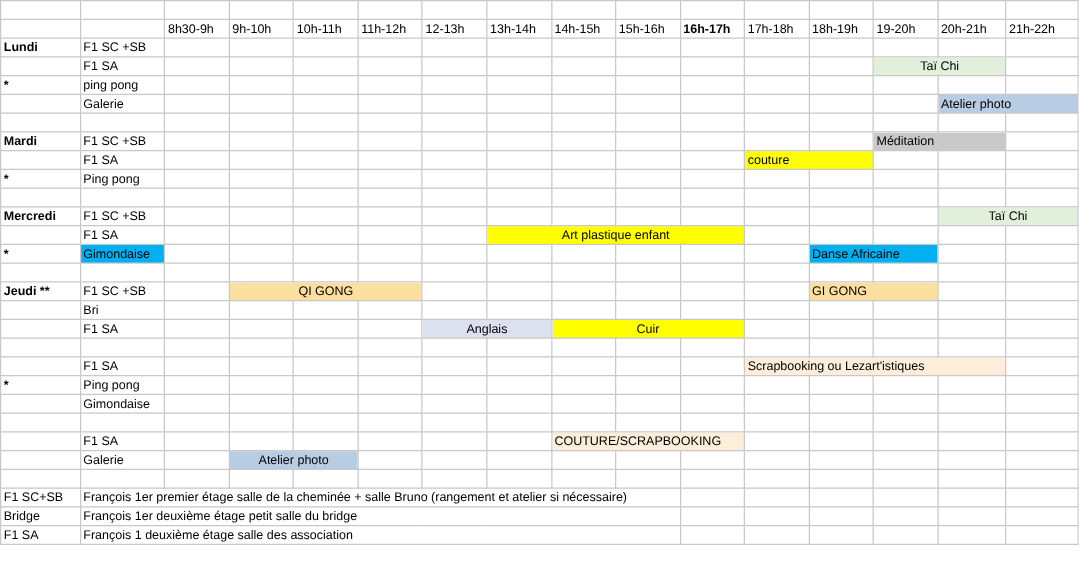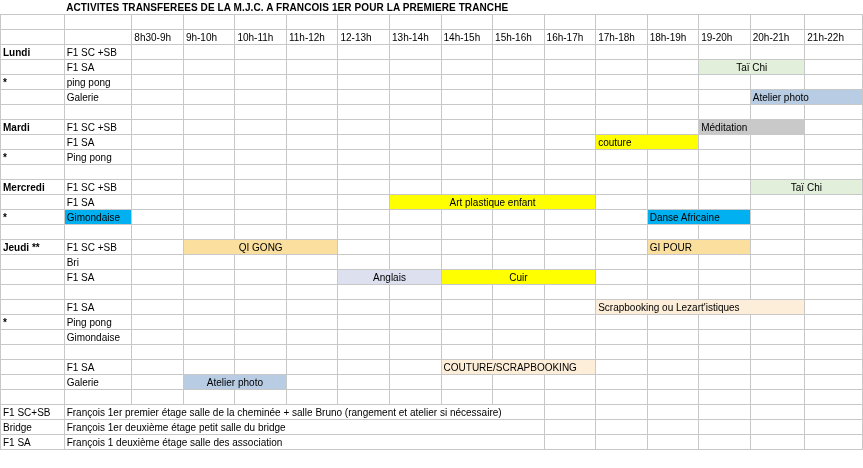--- a/index.html
+++ b/index.html
@@ -72,24 +72,20 @@
       <col style="width:51px">
     <col style="width:51px">
       <col style="width:51px">
       <col style="width:51px">
       <col style="width:51px">
     <col style="width:54px">
       <col style="width:57px">
   </colgroup>
   <tbody id="sheet-body">
       <tr>
-        <td class="ttl"></td>
-        <td class="ttl lft" colspan="15">ACTIVITES TRANSFEREES DE LA M.J.C. A FRANCOIS 1ER POUR LA PREMIERE TRANCHE</td>
-      </tr>
-      <tr>
         <td class="blank"></td>
         <td class="blank"></td>
         <td class="blank"></td>
         <td class="blank"></td>
         <td class="blank"></td>
         <td class="blank"></td>
         <td class="blank"></td>
         <td class="blank"></td>
         <td class="blank"></td>
         <td class="blank"></td>
@@ -104,21 +100,21 @@
         <td class="bx gt gl"></td>
         <td class="bx gt"></td>
         <td class="bx gt" style="font-weight: normal;">8h30-9h</td>
         <td class="bx gt" style="font-weight: normal;">9h-10h</td>
         <td class="bx gt" style="font-weight: normal;">10h-11h</td>
         <td class="bx gt" style="font-weight: normal;">11h-12h</td>
         <td class="bx gt" style="font-weight: normal;">12-13h</td>
         <td class="bx gt" style="font-weight: normal;">13h-14h</td>
         <td class="bx gt" style="font-weight: normal;">14h-15h</td>
         <td class="bx gt" style="font-weight: normal;">15h-16h</td>
-        <td class="bx gt" style="font-weight: normal;">16h-17h</td>
+        <td class="bx gt" style="font-weight: bold;">16h-17h</td>
         <td class="bx gt" style="font-weight: normal;">17h-18h</td>
         <td class="bx gt" style="font-weight: normal;">18h-19h</td>
         <td class="bx gt" style="font-weight: normal;">19-20h</td>
         <td class="bx gt" style="font-weight: normal;">20h-21h</td>
         <td class="bx gt gr" style="font-weight: normal;">21h-22h</td>
       </tr>
       <tr>
         <td class="bx gl gt">Lundi</td>
         <td class="bx gt">F1 SC +SB</td>
         <td class="bx gt"></td>
@@ -347,21 +343,21 @@
         <td class="bx gl gt">Jeudi **</td>
         <td class="bx gt">F1 SC +SB</td>
         <td class="bx gt"></td>
         <td class="bx c-orange ctr gt" colspan="3">QI GONG</td>
         <td class="bx gt"></td>
         <td class="bx gt"></td>
         <td class="bx gt"></td>
         <td class="bx gt"></td>
         <td class="bx gt"></td>
         <td class="bx gt"></td>
-        <td class="bx c-orange lft gt" colspan="2">GI POUR</td>
+        <td class="bx c-orange lft gt" colspan="2">GI GONG</td>
         <td class="bx gt"></td>
         <td class="bx gt gr"></td>
       </tr>
       <tr>
         <td class="bx gl"></td>
         <td class="bx">Bri</td>
         <td class="bx"></td>
         <td class="bx"></td>
         <td class="bx"></td>
         <td class="bx"></td>

